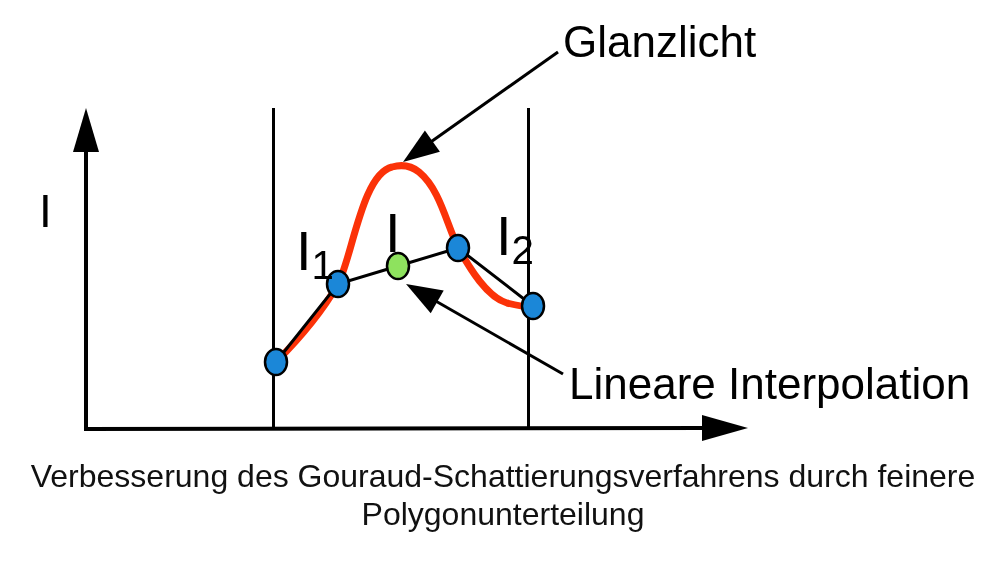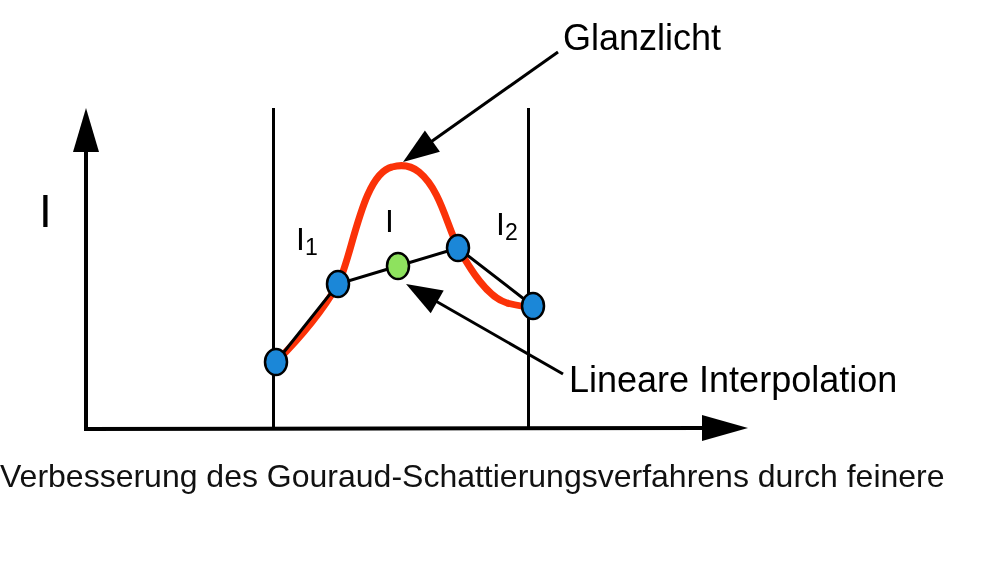--- a/index.html
+++ b/index.html
@@ -12,32 +12,33 @@
     color: #000;
     overflow: hidden;
   }
   #diagram-svg { position: absolute; left: 0; top: 0; }
   .lbl {
     position: absolute;
     line-height: 1;
     white-space: nowrap;
     color: #000;
   }
-  .annot { font-size: 36px; }
-  .ptlbl { font-size: 32px; }
+  .annot { font-size: 44px; }
+  .ptlbl { font-size: 56px; }
   .axis-lbl { font-size: 46px; }
   .ptlbl sub {
     font-size: 0.72em;
     vertical-align: -0.22em;
     line-height: 0;
   }
   #caption {
     position: absolute;
     left: 0; right: 0;
     top: 457px;
+    text-align: center;
     font-size: 32px;
     line-height: 1.2;
     color: #111;
   }
 </style>
 </head>
 <body>
 
 <div id="stage">
 
@@ -81,15 +82,16 @@
   <div class="lbl ptlbl" style="left:385px; top:205px;">I</div>
 
   <div class="lbl ptlbl" style="left:480px; top:208px;margin-left:16px;"><span>I</span><sub>2</sub></div>
 
   <div class="lbl annot" style="left:563px; top:20px;">Glanzlicht</div>
 
   <div class="lbl annot" style="left:569px; top:362px;">Lineare Interpolation</div>
 
   <div id="caption">
     <div>Verbesserung des Gouraud-Schattierungsverfahrens durch feinere</div>
+    <div>Polygonunterteilung</div>
   </div>
 
 </div>
 
 </body></html>

